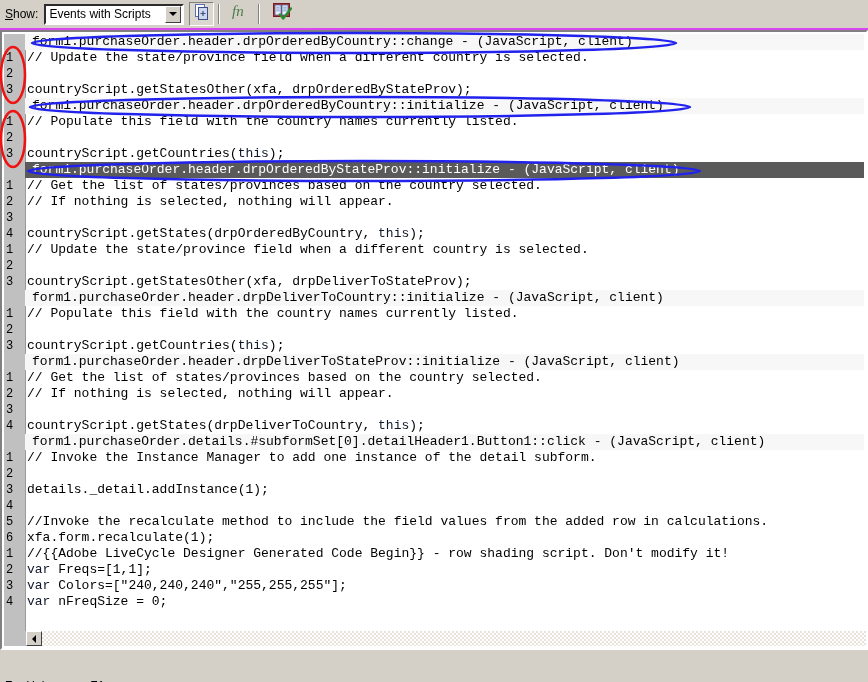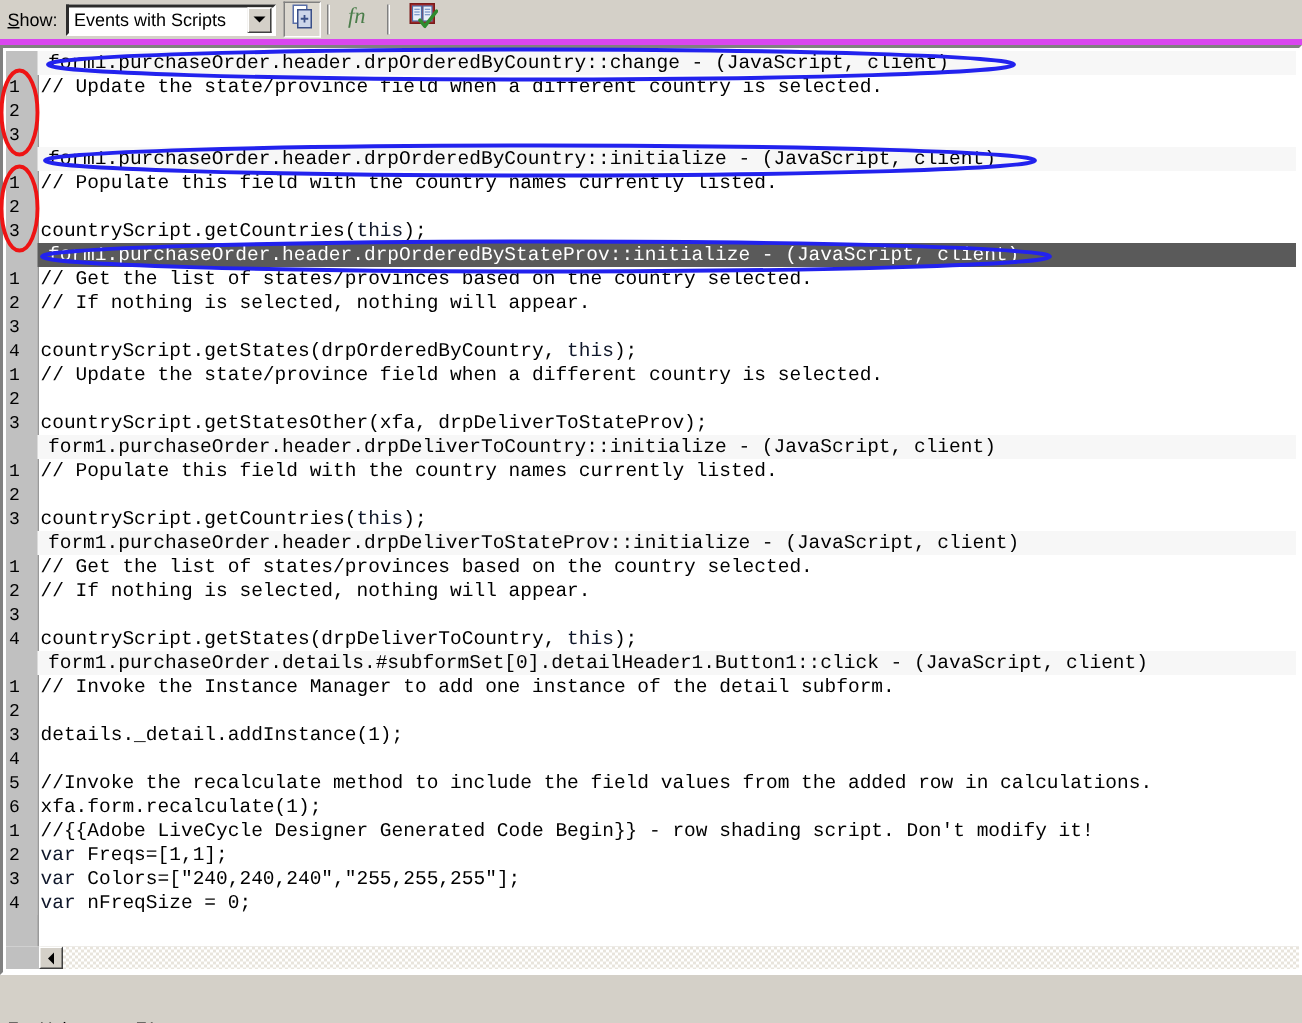--- a/index.html
+++ b/index.html
@@ -15,21 +15,21 @@
     overflow: hidden;
     position: relative;
   }
 
   
   #toolbar {
     position: absolute;
     left: 0; top: 0;
     width: 868px; height: 30px;
     background: #d4d0c8;
-    border-bottom: 4px solid #d946ef;
+    border-bottom: 2px solid #d946ef;
     box-sizing: border-box;
     display: flex;
     align-items: center;
     padding-left: 5px;
   }
   .show-label {
     font-size: 12px;
     color: #000;
     margin-right: 6px;
     white-space: nowrap;
@@ -280,21 +280,21 @@
     </svg>
   </div>
 </div>
 
 <div id="code-pane">
   <div id="gutter"></div>
   <div id="code-area">
       <div class="row header"><span class="ln blank"></span><span class="src">form1.purchaseOrder.header.drpOrderedByCountry::change - (JavaScript, client)</span></div>
       <div class="row"><span class="ln">1</span><span class="src cmt">// Update the state/province field when a different country is selected.</span></div>
       <div class="row"><span class="ln">2</span><span class="src"></span></div>
-      <div class="row"><span class="ln">3</span></div>
+      <div class="row"><span class="ln">3</span><span class="src">countryScript.getStatesOther(xfa, drpOrderedByStateProv);</span></div>
       <div class="row header"><span class="ln blank"></span><span class="src">form1.purchaseOrder.header.drpOrderedByCountry::initialize - (JavaScript, client)</span></div>
       <div class="row"><span class="ln">1</span><span class="src cmt">// Populate this field with the country names currently listed.</span></div>
       <div class="row"><span class="ln">2</span><span class="src"></span></div>
       <div class="row"><span class="ln">3</span><span class="src"><span>countryScript.getCountries(</span><span class="kw2">this</span><span>);</span></span></div>
       <div class="row header selected"><span class="ln blank"></span><span class="src">form1.purchaseOrder.header.drpOrderedByStateProv::initialize - (JavaScript, client)</span></div>
       <div class="row"><span class="ln">1</span><span class="src cmt">// Get the list of states/provinces based on the country selected.</span></div>
       <div class="row"><span class="ln">2</span><span class="src cmt">// If nothing is selected, nothing will appear.</span></div>
       <div class="row"><span class="ln">3</span><span class="src"></span></div>
       <div class="row"><span class="ln">4</span><span class="src"><span>countryScript.getStates(drpOrderedByCountry, </span><span class="kw2">this</span><span>);</span></span></div>
       <div class="row"><span class="ln">1</span><span class="src cmt">// Update the state/province field when a different country is selected.</span></div>

